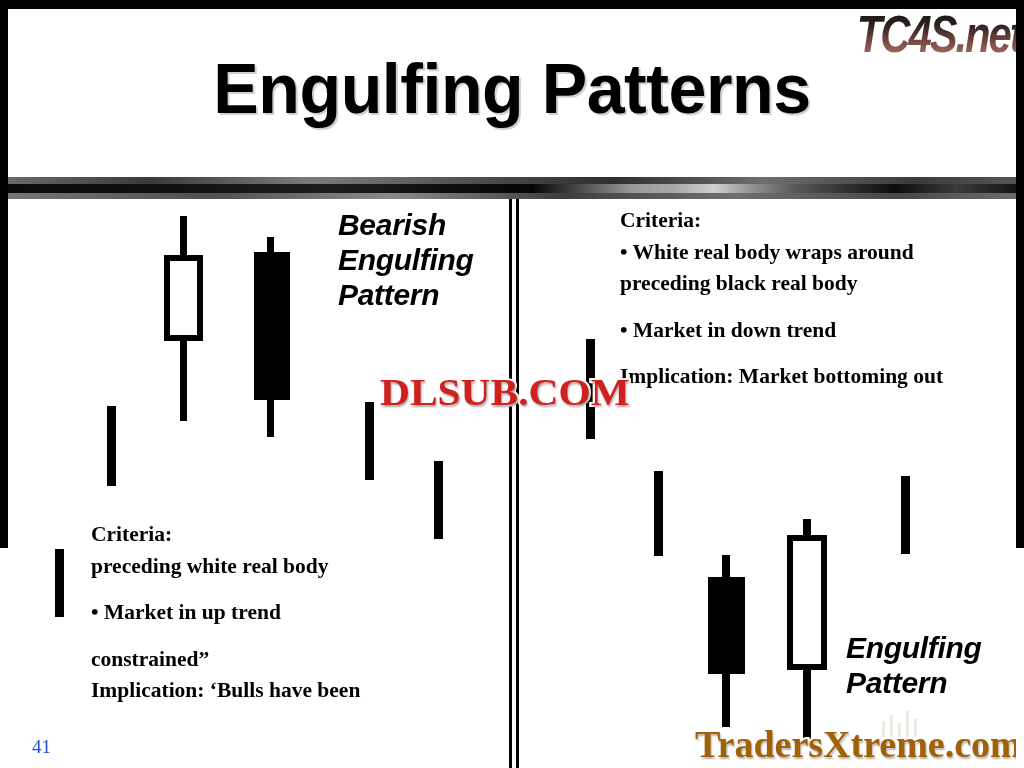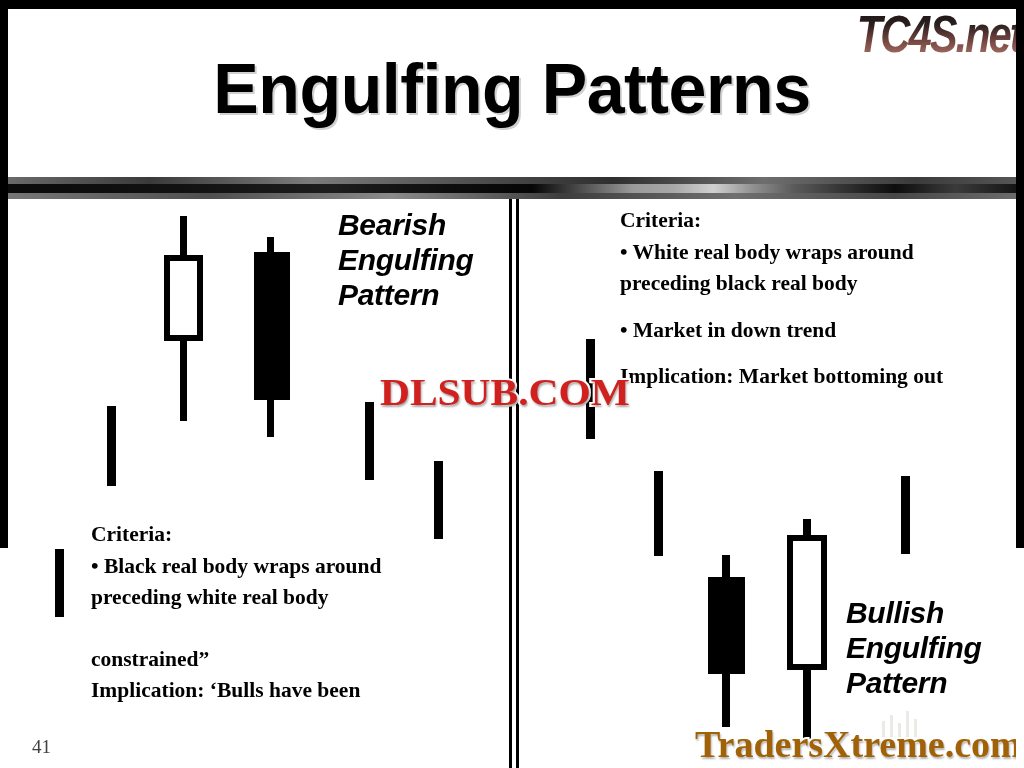--- a/index.html
+++ b/index.html
@@ -149,21 +149,21 @@
   #right-criteria { left: 612px; top: 6px;   width: 415px; }
   .criteria-block .spacer { display: block; height: 15px; }
   .criteria-block .ln { display: block; white-space: nowrap; }
 
   
   #page-number {
     position: absolute;
     left: 24px; top: 537px;
     font-family: "Liberation Serif", serif;
     font-size: 19px;
-    color: #404040;
+    color: #1d4ed8;
   }
 
   
   .wm-red {
     position: absolute;
     font-family: "Liberation Serif", serif;
     font-weight: bold;
     color: #c8201d;
     white-space: nowrap;
     -webkit-text-stroke: 3px #ffffff;
@@ -243,23 +243,23 @@
       <div class="bar" style="left:426px; top:262px; width:9px; height:78px;"></div>
 
       <div class="pattern-label" id="bearish-label">
         <span>Bearish</span><br>
         <span>Engulfing</span><br>
         <span>Pattern</span>
       </div>
 
       <div class="criteria-block" id="left-criteria">
         <span class="ln">Criteria:</span>
-        <span class="ln">• Black real body wraps around</span>
         <span class="ln">preceding white real body</span>
         <span class="spacer"></span>
+        <span class="ln">• Market in up trend</span>
         <span class="spacer"></span>
         <span class="ln">constrained”</span>
         <span class="ln">Implication: ‘Bulls have been</span>
       </div>
     </div>
 
     <div>
 
       <div class="bar" style="left:578px; top:140px; width:9px; height:100px;"></div>
 
@@ -267,21 +267,21 @@
 
       <div class="wick" style="left:714px; top:356px; width:8px; height:172px;"></div>
       <div class="body-filled" style="left:700px; top:378px; width:37px; height:97px;"></div>
 
       <div class="wick" style="left:795px; top:320px; width:8px; height:220px;"></div>
       <div class="body-hollow" style="left:779px; top:336px; width:40px; height:135px;"></div>
 
       <div class="bar" style="left:893px; top:277px; width:9px; height:78px;"></div>
 
       <div class="pattern-label" id="bullish-label">
-        <span>Bullish</span><br>
+        <br>
         <span>Engulfing</span><br>
         <span>Pattern</span>
       </div>
 
       <div class="criteria-block" id="right-criteria">
         <span class="ln">Criteria:</span>
         <span class="ln">• White real body wraps around</span>
         <span class="ln">preceding black real body</span>
         <span class="spacer"></span>
         <span class="ln">• Market in down trend</span>

